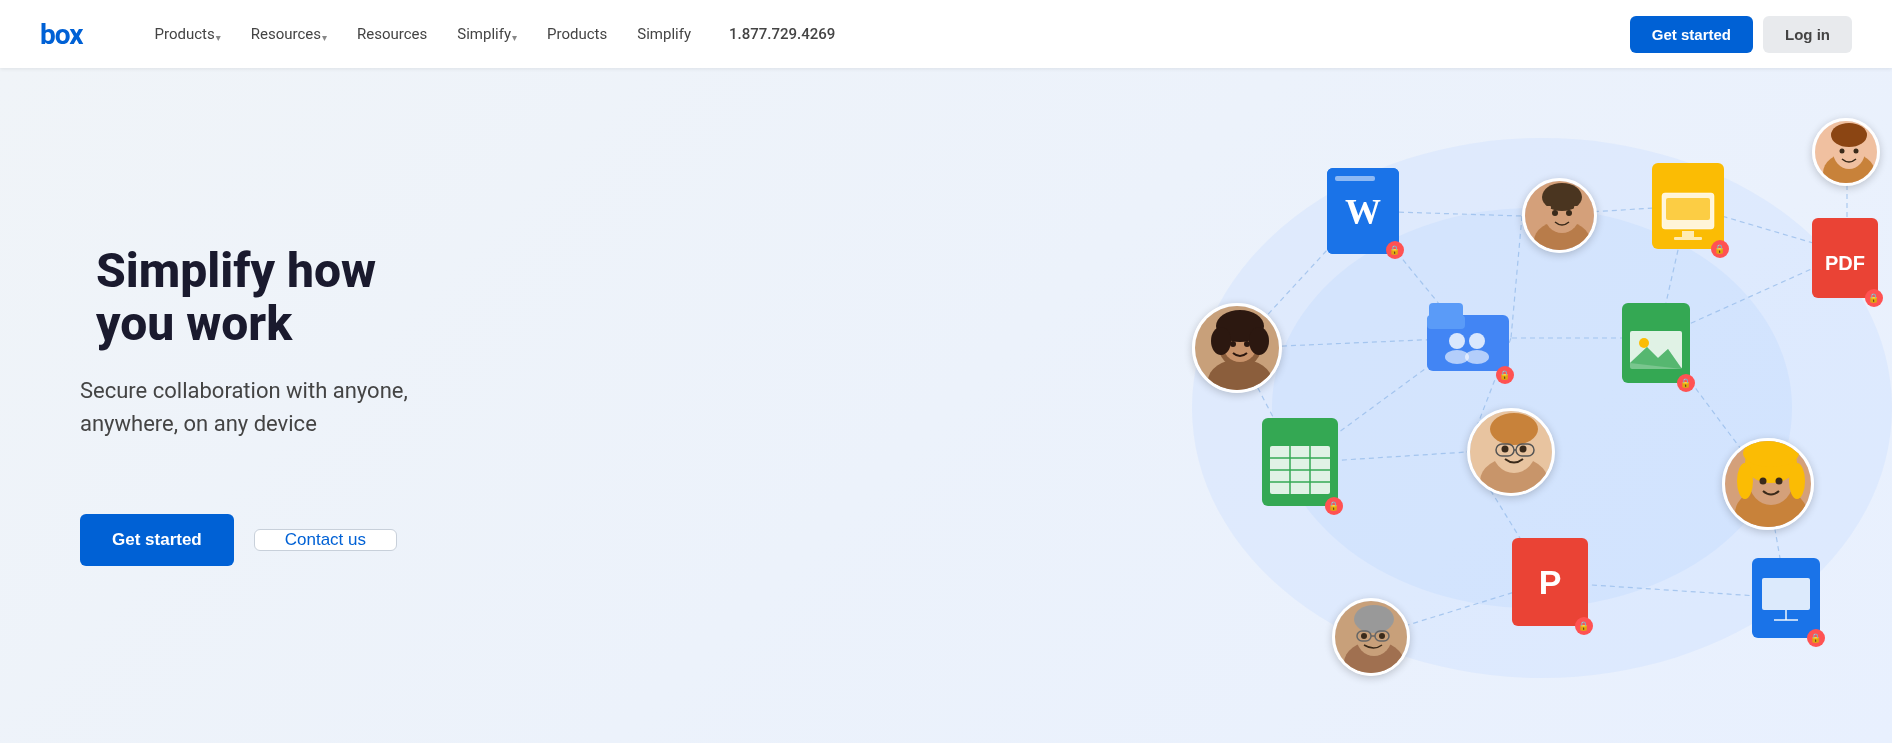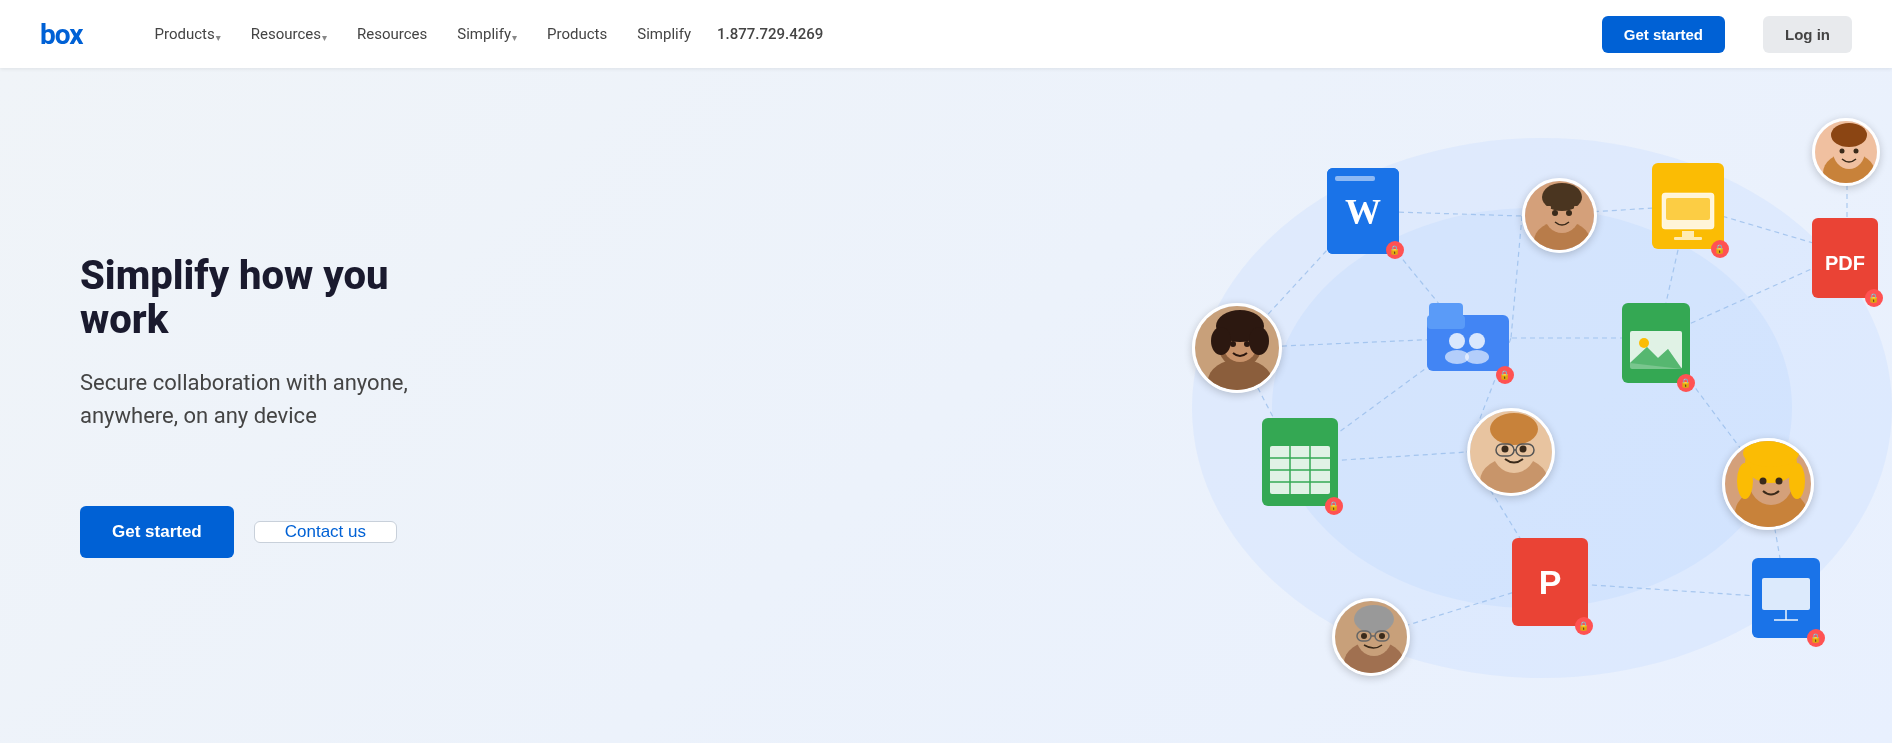--- a/index.html
+++ b/index.html
@@ -44,21 +44,21 @@
     }
     .nav-chevron {
       font-size: 10px;
       color: #888;
       margin-top: 2px;
     }
     .nav-phone {
       color: #444;
       font-size: 15px;
       font-weight: 500;
-      margin-left: 8px;
+      margin-left: 20px;
     }
     .nav-actions {
       display: flex;
       align-items: center;
       gap: 10px;
       margin-left: 30px;
     }
     .btn-get-started-nav {
       background: #0061d5;
       color: #fff;
@@ -71,43 +71,43 @@
     }
     .btn-login {
       background: #e8eaed;
       color: #444;
       border: none;
       border-radius: 6px;
       padding: 10px 22px;
       font-size: 15px;
       font-weight: 600;
       cursor: pointer;
-      margin-left: 28px;
     }
 
     
     .hero {
       display: flex;
       align-items: center;
       min-height: 675px;
       background: linear-gradient(135deg, #f0f4f8 0%, #e8f0fe 100%);
       position: relative;
       overflow: hidden;
     }
     .hero-content {
       flex: 0 0 480px;
       padding: 80px 60px 80px 80px;
       z-index: 2;
     }
     .hero-title {
-      font-size: 40px;
+      font-size: 48px;
       font-weight: 800;
       color: #1a1a2e;
       line-height: 1.1;
       margin-bottom: 24px;
+      margin-left: 16px;
     }
     .hero-subtitle {
       font-size: 22px;
       color: #444;
       line-height: 1.5;
       margin-bottom: 74px;
       font-weight: 400;
     }
     .hero-buttons {
       display: flex;

